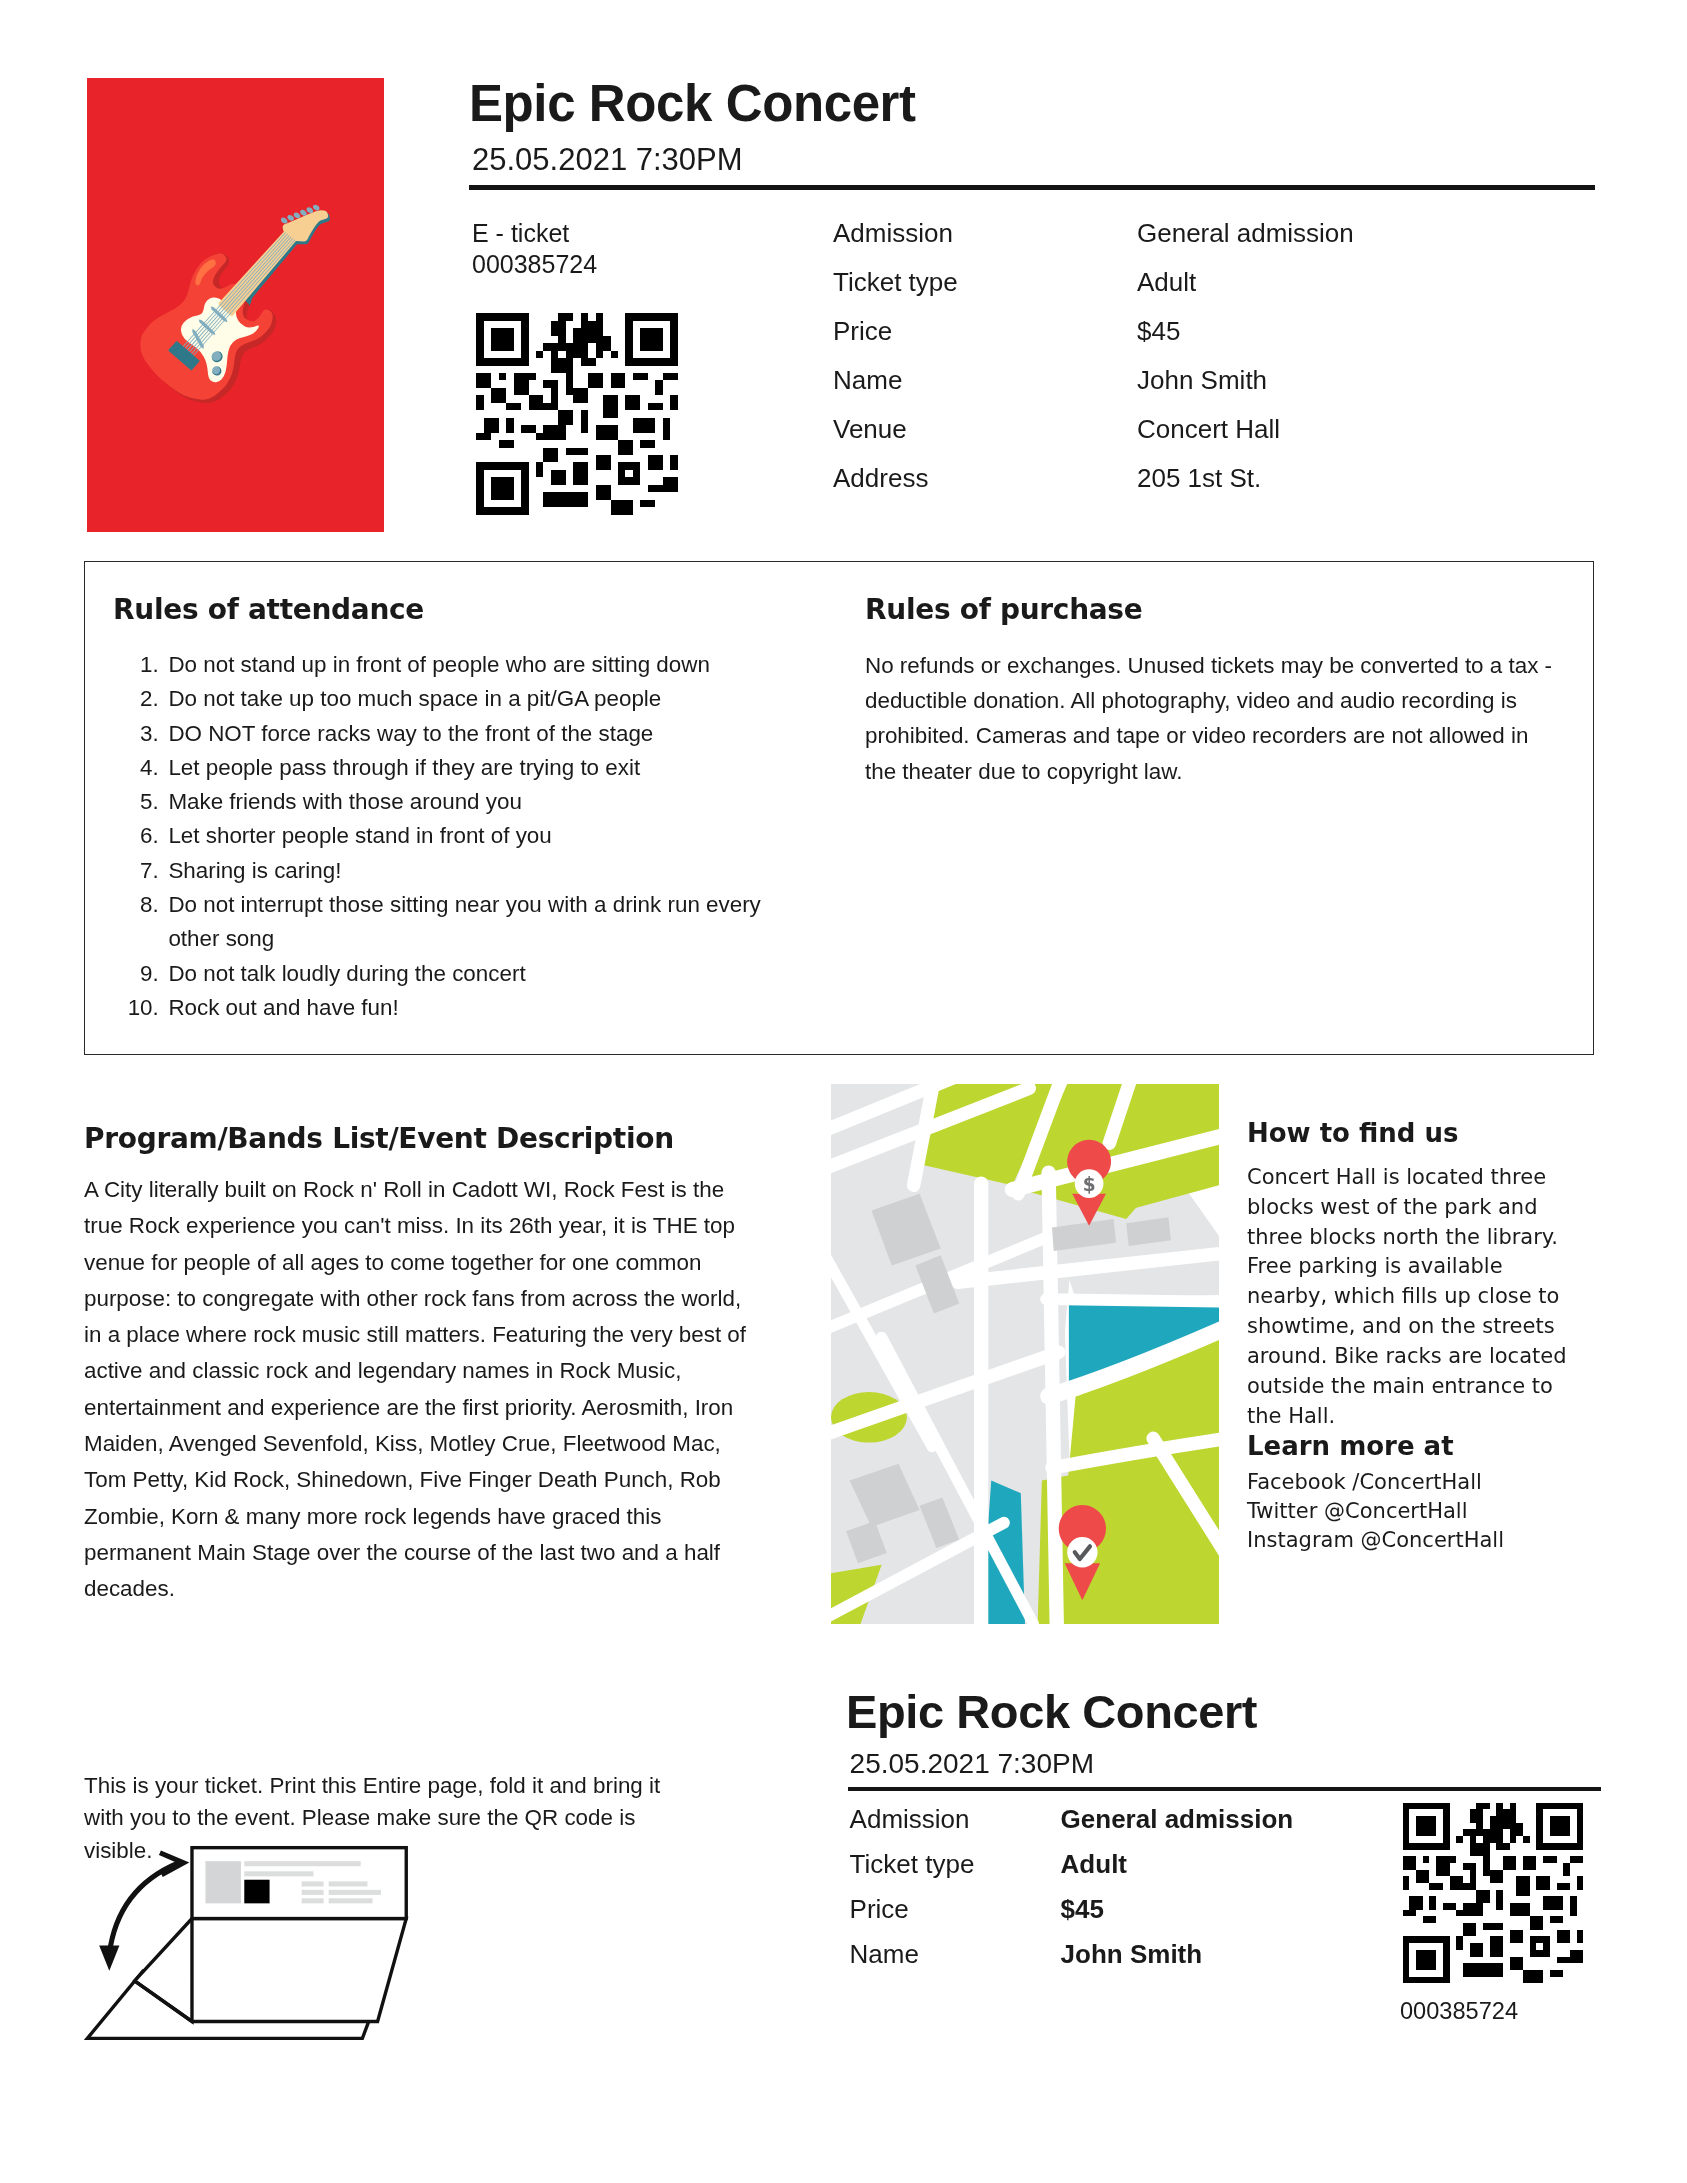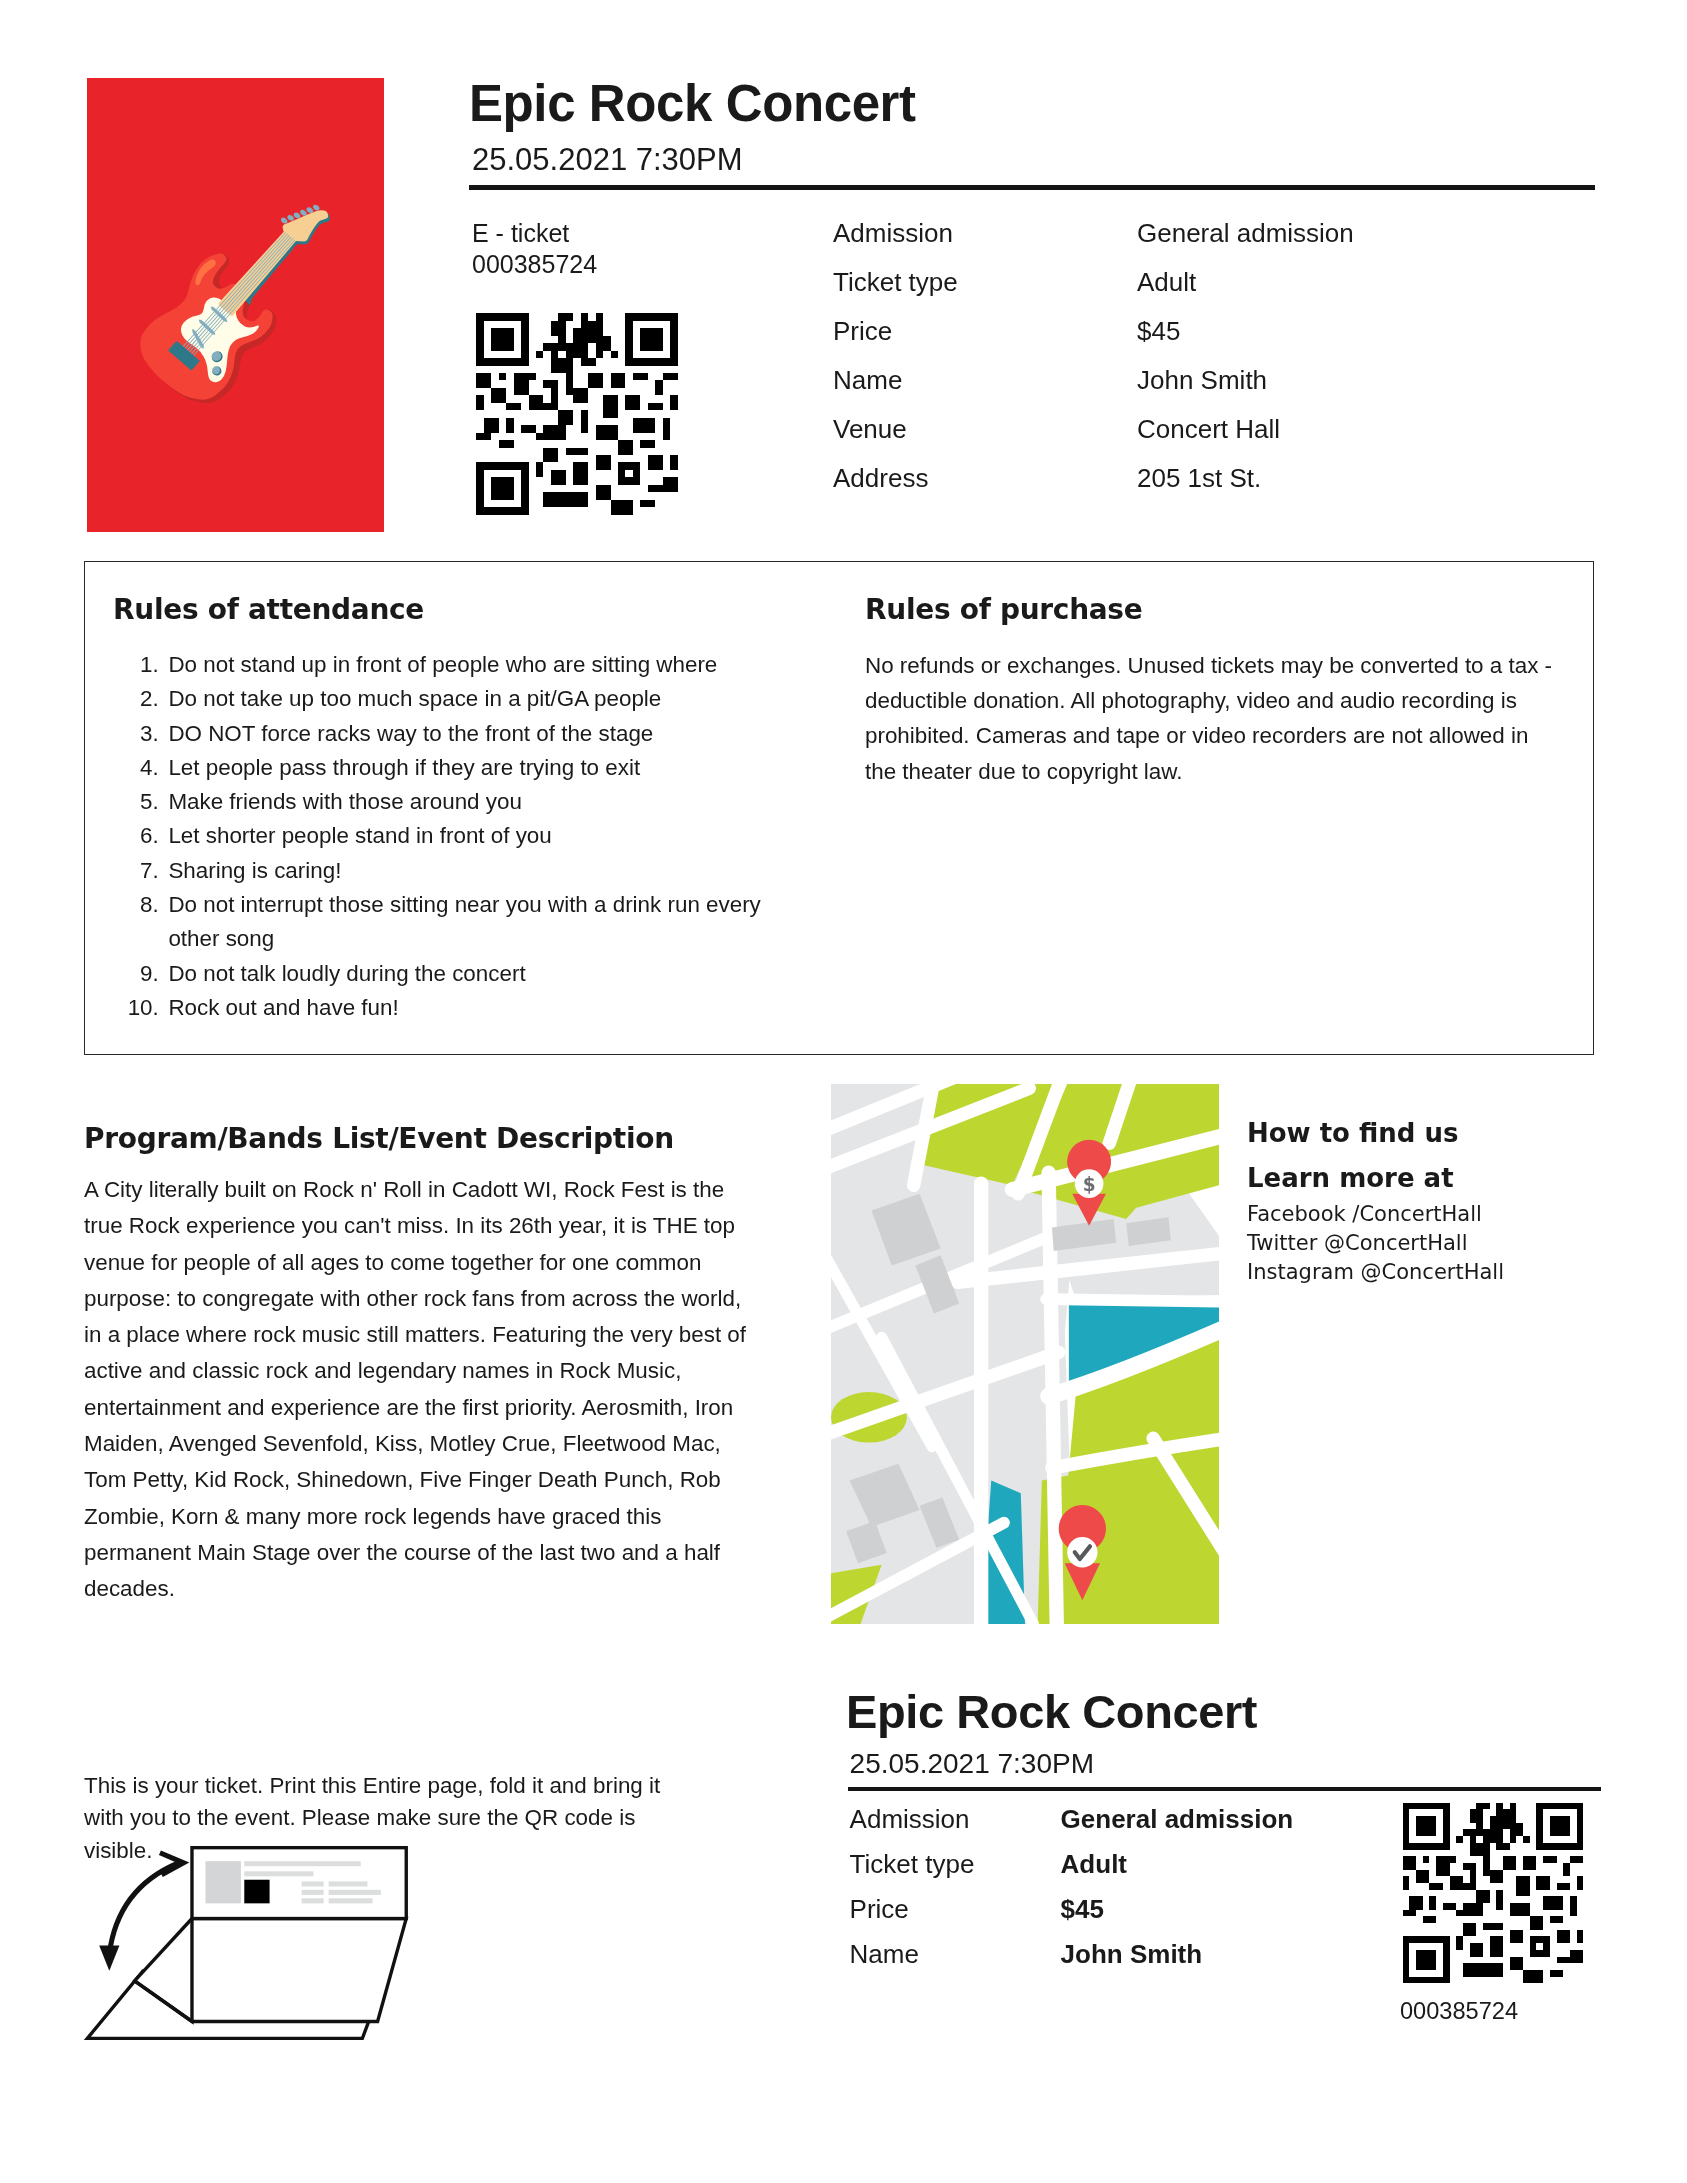--- a/index.html
+++ b/index.html
@@ -420,21 +420,21 @@
       <div class="lab">Address</div>
       <div class="val">205 1st St.</div>
     </div>
   </div>
 </div>
 
 <div class="rules-box">
   <div class="rules-left">
     <div class="sec-head">Rules of attendance</div>
     <ol>
-      <li>Do not stand up in front of people who are sitting where</li>
+      <li>Do not stand up in front of people who are sitting down</li>
       <li>Do not take up too much space in a pit/GA people</li>
       <li>DO NOT force racks way to the front of the stage</li>
       <li>Let people pass through if they are trying to exit</li>
       <li>Make friends with those around you</li>
       <li>Let shorter people stand in front of you</li>
       <li>Sharing is caring!</li>
       <li>Do not interrupt those sitting near you with a drink run every other song</li>
       <li>Do not talk loudly during the concert</li>
       <li>Rock out and have fun!</li>
     </ol>
@@ -525,20 +525,21 @@
       <path d="M298 555 a28 28 0 1 1 0.01 0 Z" fill="#ee4a4a"></path>
       <path d="M277 568 L298 612 L319 568 Z" fill="#ee4a4a"></path>
       <circle cx="298" cy="555" r="18" fill="#ffffff"></circle>
       <path d="M289 555 l6 8 l12 -15" stroke="#58595b" stroke-width="5" fill="none" stroke-linecap="round" stroke-linejoin="round"></path>
     </g>
   </svg>
 </div>
 
 <div class="findus">
   <h2>How to find us</h2>
+  <p>Concert Hall is located three blocks west of the park and three blocks north the library. Free parking is available nearby, which fills up close to showtime, and on the streets around. Bike racks are located outside the main entrance to the Hall.</p>
   <h2 class="second">Learn more at</h2>
   <div class="social">
     <div>Facebook /ConcertHall</div>
     <div>Twitter @ConcertHall</div>
     <div>Instagram @ConcertHall</div>
   </div>
 </div>
 
 <div class="print-note">This is your ticket. Print this Entire page, fold it and bring it with you to the event. Please make sure the QR code is visible.</div>
 

